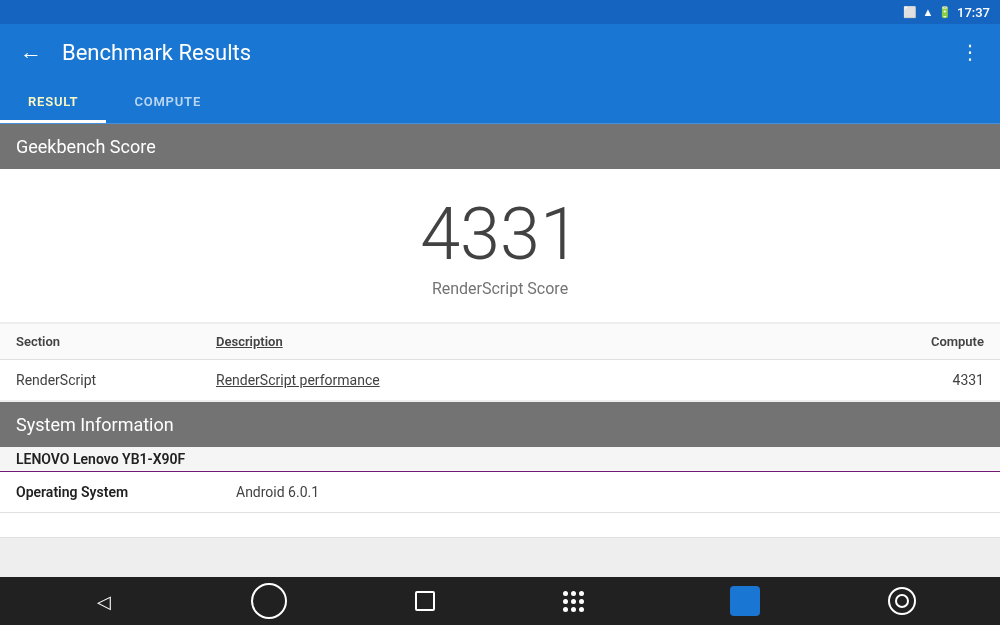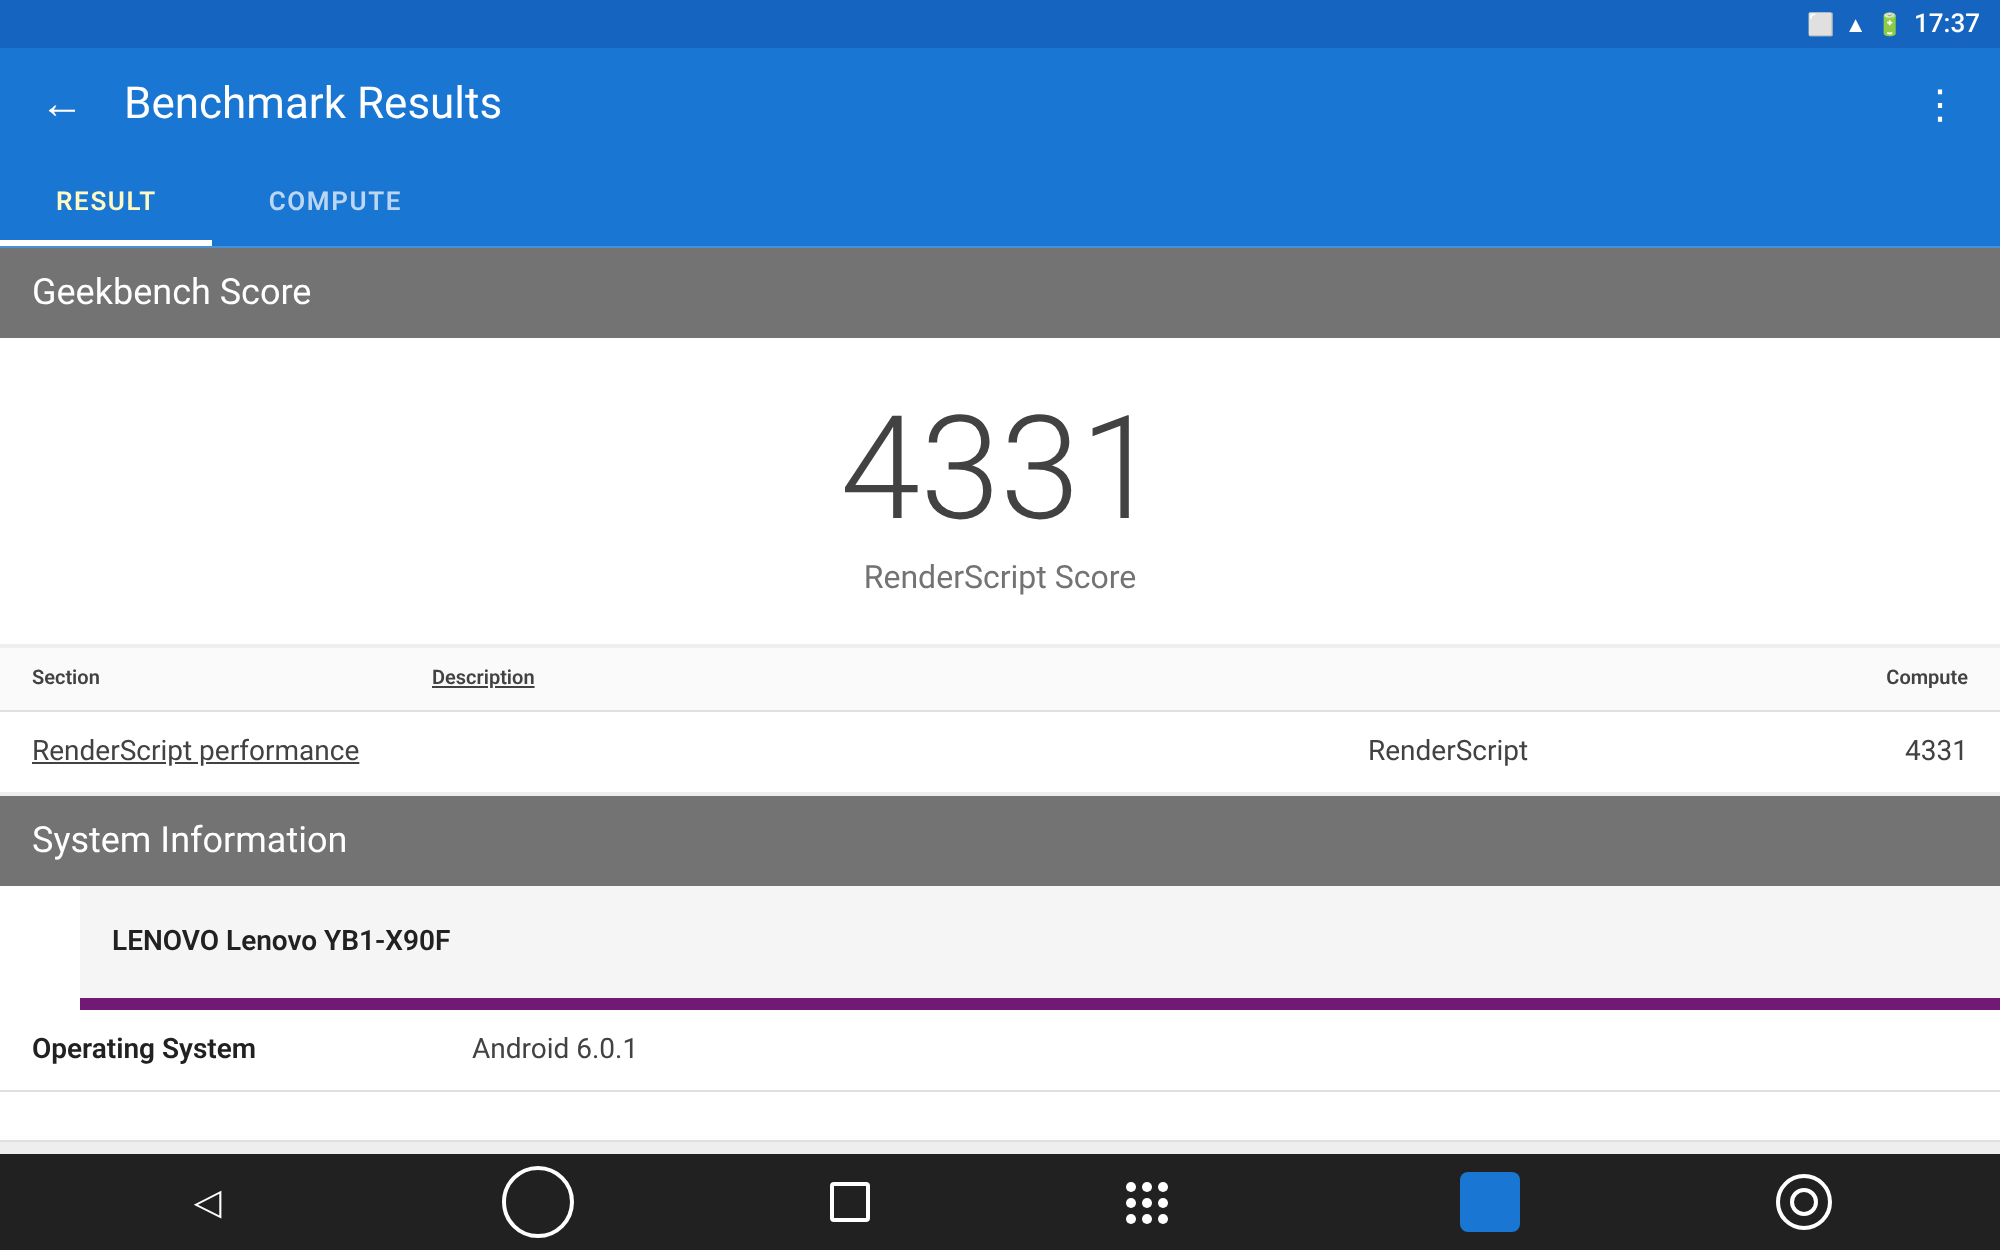--- a/index.html
+++ b/index.html
@@ -136,21 +136,21 @@
       background: white;
       margin-bottom: 2px;
     }
     .table-header {
       display: flex;
       padding: 10px 16px;
       border-bottom: 1px solid #e0e0e0;
       background: #fafafa;
     }
     .table-header-cell {
-      font-size: 10px;
+      font-size: 13px;
       font-weight: 600;
       color: #424242;
     }
     .col-section { flex: 0 0 200px; }
     .col-description { flex: 1; text-decoration: underline; }
     .col-compute { flex: 0 0 100px; text-align: right; }
 
     .table-row {
       display: flex;
       padding: 12px 16px;
@@ -174,27 +174,26 @@
       font-size: 13px;
       color: #616161;
       margin-bottom: 8px;
     }
 
     
     .system-info-section {
       background: white;
     }
     .device-name-row {
-      padding: 20px 16px;
+      padding: 4px 16px;
       background: #f5f5f5;
       font-size: 14px;
       font-weight: 600;
       color: #212121;
-      border-bottom: 6px solid #701a75;
-      margin-left: 40px;
+      border-bottom: 1px solid #701a75;
     }
     .info-row {
       display: flex;
       padding: 12px 16px;
       border-bottom: 1px solid #e0e0e0;
       align-items: flex-start;
     }
     .info-label {
       flex: 0 0 220px;
       font-size: 14px;
@@ -317,22 +316,22 @@
     <div class="score-label">RenderScript Score</div>
   </div>
 
   <div class="table-section">
     <div class="table-header">
       <div class="table-header-cell col-section">Section</div>
       <div class="table-header-cell col-description">Description</div>
       <div class="table-header-cell col-compute">Compute</div>
     </div>
     <div class="table-row">
+      <div class="table-cell col-section">RenderScript</div>
       <div class="table-cell col-description">RenderScript performance</div>
-      <div class="table-cell col-section">RenderScript</div>
       <div class="table-cell col-compute cell-compute-val">4331</div>
     </div>
   </div>
 
 
   <div class="section-header">
     <span>System Information</span>
   </div>
 
   <div class="system-info-section">

